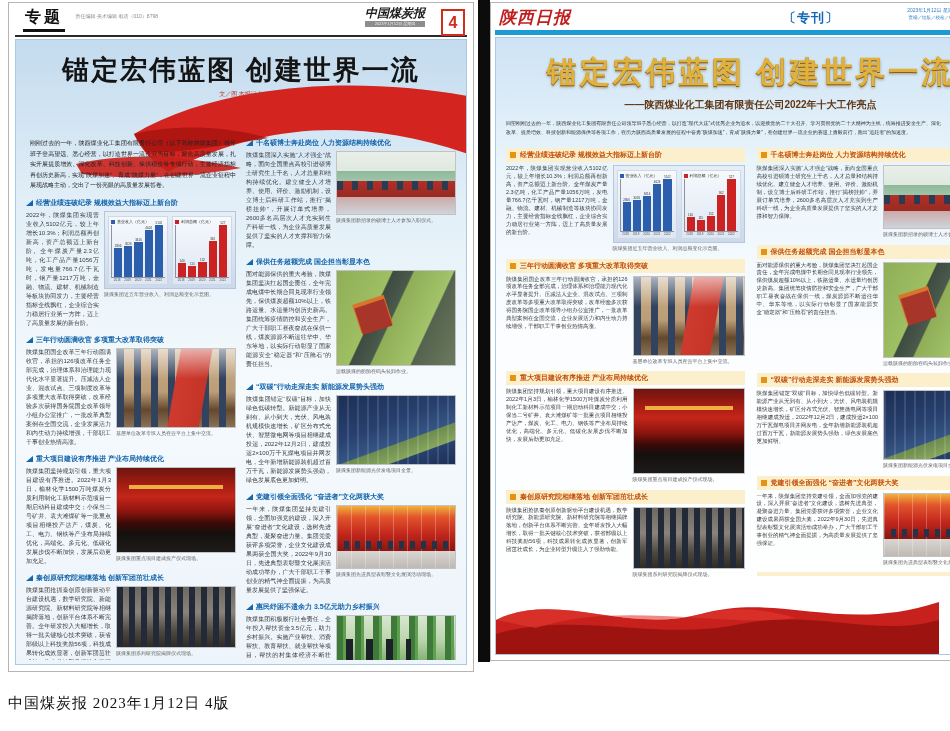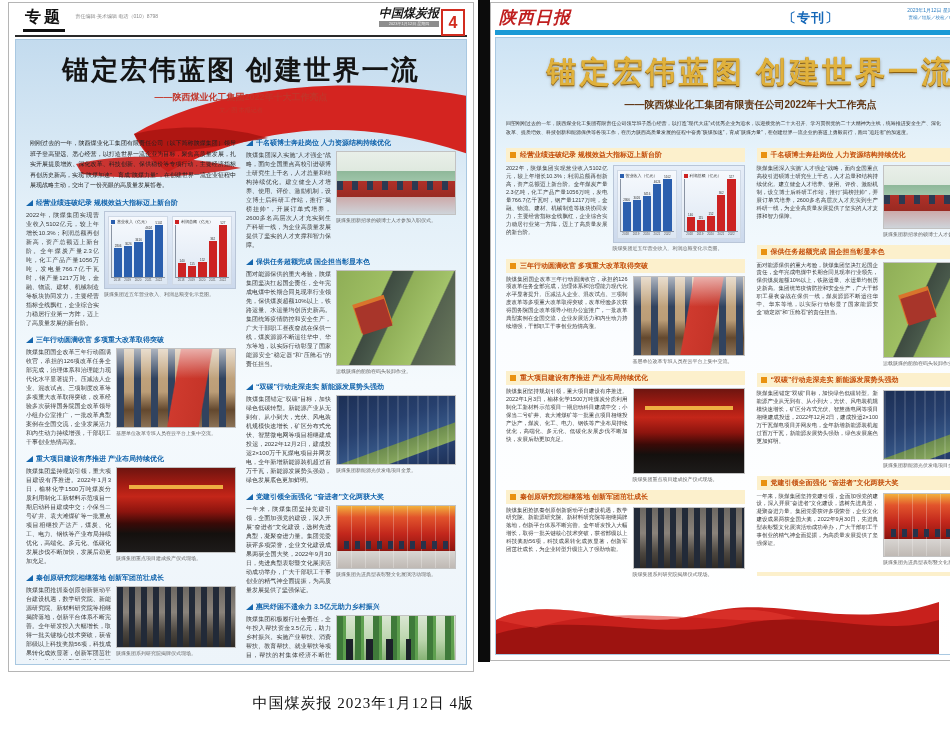--- a/index.html
+++ b/index.html
@@ -8,21 +8,21 @@
   
   .news-page{position:absolute;background:#fff;border:1px solid #b5b5b5;box-sizing:border-box;}
   #left-page{left:8px;top:2px;width:466px;height:670px;}
   #right-page{left:490px;top:2px;width:521px;height:659px;}
   #mid-black-strip{position:absolute;left:478px;top:0;width:12px;height:662px;background:#0c0c0c;}
   
   .lp-header{position:relative;height:28px;border-bottom:2px solid #2a2a2a;margin:4px 6px 0 6px;}
   .lp-topic{display:inline-block;font-size:16px;font-weight:bold;letter-spacing:3px;color:#111;
     border-bottom:3px solid #111;padding:0 2px 1px 2px;margin-left:8px;font-family:"Liberation Serif",serif;}
   .lp-header-meta{display:inline-block;font-size:5px;color:#8a8a8a;margin-left:6px;vertical-align:4px;}
-  .lp-masthead{position:absolute;right:2px;top:0;display:flex;align-items:flex-start;gap:2px;}
+  .lp-masthead{position:absolute;right:2px;top:0;display:flex;align-items:flex-start;gap:16px;}
   .lp-mast-name{font-family:"Liberation Serif",serif;font-style:italic;font-weight:bold;font-size:12px;color:#1a1a1a;line-height:1.05;text-align:center;}
   .lp-mast-strip{font-size:4px;color:#eee;background:#8d8d8d;text-align:center;line-height:6px;height:6px;margin-top:1px;}
   .lp-pagenum{width:20px;height:23px;border:2px solid #d22c1f;color:#d22c1f;font-size:16px;font-weight:bold;
     display:flex;align-items:center;justify-content:center;background:#fff;margin-top:2px;}
   
   .lp-content{position:absolute;left:6px;right:6px;top:36px;bottom:6px;border:1px solid #a9c8e1;
     background:linear-gradient(180deg,#c3dbee 0%,#e2eff8 26%,#f5fafd 55%,#edf4fa 100%);overflow:hidden;}
   .lp-headline{position:relative;z-index:3;text-align:center;margin-top:12px;font-size:27px;font-weight:900;
     color:#141414;letter-spacing:2px;}
   .lp-subtitle{position:relative;z-index:3;text-align:center;margin-top:3px;font-size:9px;font-weight:bold;color:#c2352a;}
@@ -108,21 +108,21 @@
   .rp-content{position:absolute;left:4px;right:4px;top:34px;bottom:5px;border:1px solid #aac9e2;
     background:linear-gradient(180deg,#cde3f4 0%,#e9f4fb 20%,#fbfdff 48%,#ffffff 100%);overflow:hidden;}
   .rp-headline{position:relative;z-index:3;text-align:center;margin-top:14px;font-size:30px;font-weight:900;
     letter-spacing:3px;color:#e0b13c;text-shadow:0 1px 0 #8a5f12,0 2px 3px rgba(90,60,0,.45);}
   .rp-subtitle{position:relative;z-index:3;text-align:center;margin-top:5px;font-size:10px;font-weight:bold;color:#5f3513;}
   .rp-intro{position:relative;z-index:2;margin:7px 64px 0 10px;font-size:5px;line-height:1.7;text-align:justify;color:#333;}
   .rp-cols{position:absolute;left:10px;right:10px;top:110px;bottom:66px;display:flex;gap:12px;overflow:hidden;z-index:2;}
   .rp-col{width:50%;}
   .rp-credit{position:absolute;z-index:4;right:16px;bottom:70px;font-size:5px;color:#444;}
   
-  .footer-caption{position:absolute;top:694px;text-align:right;font-size:15px;color:#111;
+  .footer-caption{position:absolute;top:694px;text-align:left;font-size:15px;color:#111;
     font-family:"Liberation Serif",serif;letter-spacing:1px;}
   #left-caption{left:8px;width:466px;}
   #right-caption{left:490px;width:451px;}
 </style>
 </head>
 <body>
 
 <div id="canvas">
 
   <div id="mid-black-strip"></div>
@@ -139,21 +139,20 @@
         <div class="lp-pagenum">4</div>
       </div>
     </div>
     <div class="lp-content">
       <svg class="ribbon-svg" style="left:0;top:28px;width:452px;height:130px;z-index:1" viewBox="0 0 452 130">
         <path d="M118,66 C200,18 330,6 452,28 L452,86 C330,44 232,62 152,104 C136,94 124,80 118,66 Z" fill="#d42420"></path>
         <path d="M118,66 C160,56 210,58 252,70 C205,78 160,86 130,84 Z" fill="#a81410" opacity="0.85"></path>
         <path d="M60,96 C110,84 170,88 225,100 C170,110 110,112 66,106 Z" fill="#c8201c" opacity="0.9"></path>
       </svg>
       <div class="lp-headline">锚定宏伟蓝图 创建世界一流</div>
-      <div class="lp-subtitle">——陕西煤业化工集团2022年十大工作亮点</div>
       <div class="lp-byline">文／图 本报记者</div>
       <div class="lp-intro">刚刚过去的一年，陕西煤业化工集团有限责任公司（以下简称陕煤集团）领导班子登高望远、悉心经营，以打造世界一流企业为目标，聚焦高质量发展，扎实开展提质增效、深化改革、科技创新、保供稳价等专项行动，主要经济指标再创历史新高，实现“陕煤加速”、育成“陕煤力量”，在创建世界一流企业征程中展现战略主动，交出了一份亮眼的高质量发展答卷。</div>
       <div class="lp-cols">
         <div class="lp-colA" id="lp-colA">
             <div class="section">
               <div class="sec-title">
                 <div class="tri"></div>
                 <div>经营业绩连破纪录 规模效益大指标迈上新台阶</div>
               </div>
               <div class="sec-body">

